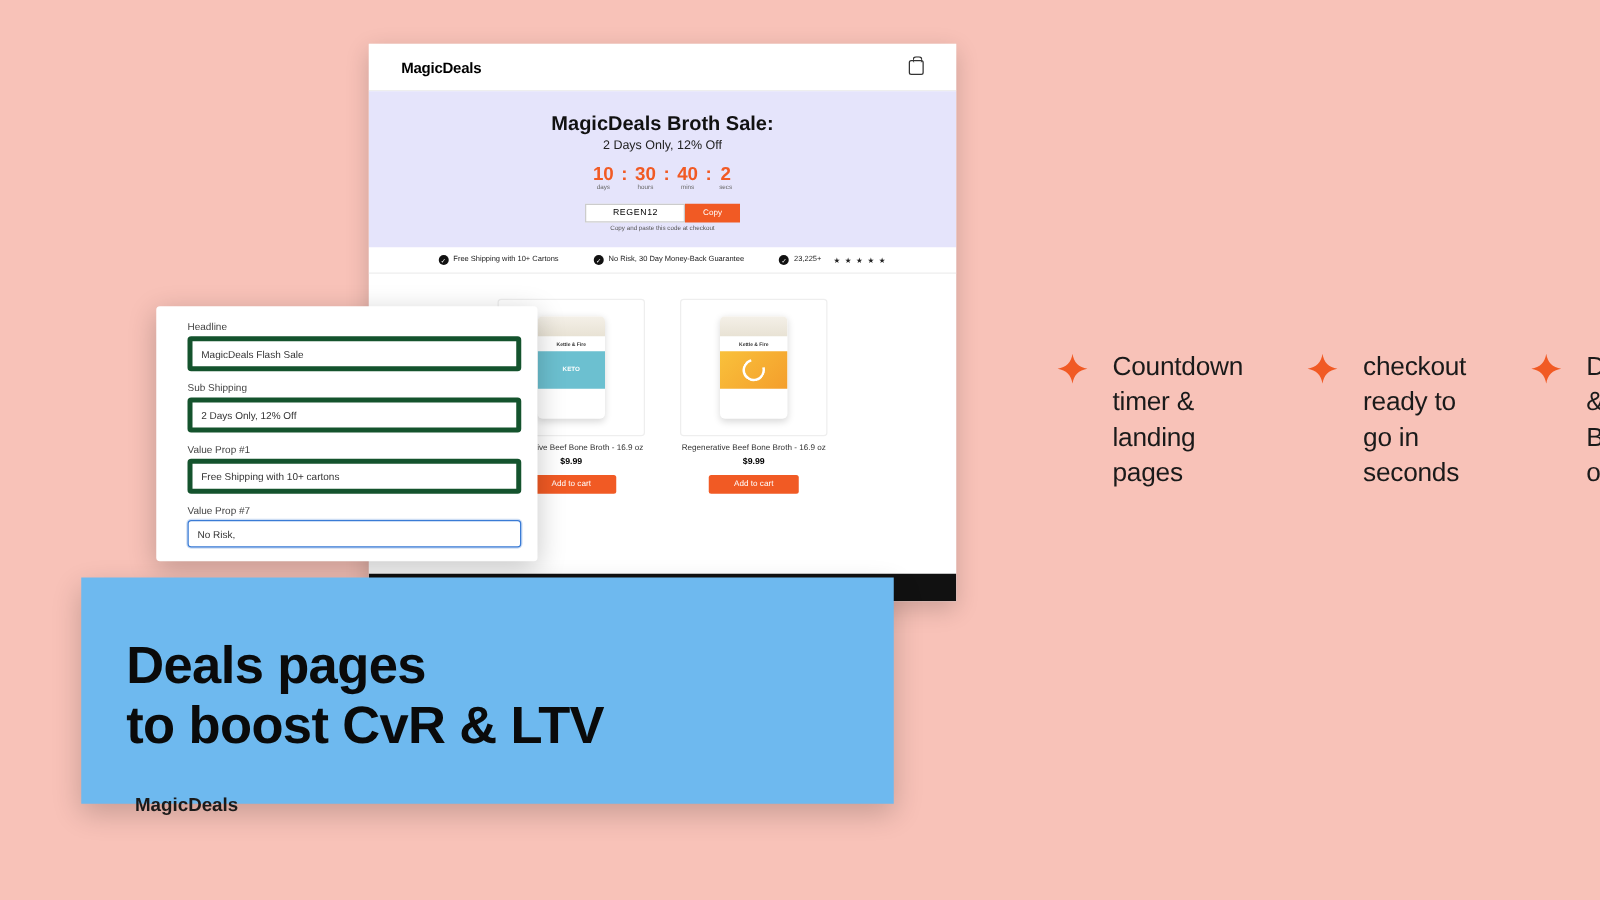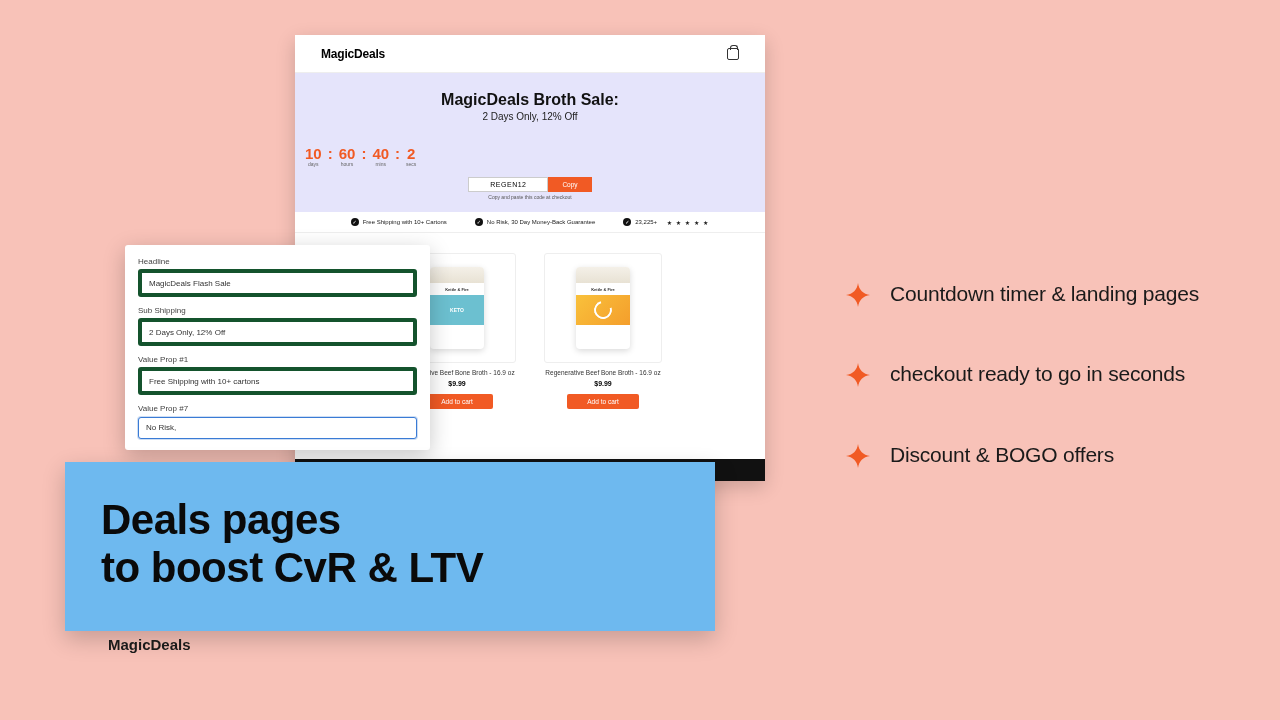--- a/index.html
+++ b/index.html
@@ -24,21 +24,21 @@
     padding: 0 26px; background:#fff; border-bottom:1px solid #eee;
   }
   .brand { font-weight: 800; font-size: 12px; letter-spacing: -0.2px;}
   .cart-icon { width:12px; height:12px; border:1px solid #333; border-radius:2px; position:relative;}
   .cart-icon::before { content:""; position:absolute; top:-4px; left:2px; width:6px; height:4px; border:1px solid #333; border-bottom:none; border-radius:3px 3px 0 0;}
   .hero {
     background:#e5e4fb; padding:18px 10px 12px; text-align:center;
   }
   .hero h1 { font-size:16px; font-weight:800; color:#111;}
   .hero .sub { font-size:10px; color:#222; margin-top:2px;}
-  .timer-row { display:flex; gap:6px; margin-top:24px; }
+  .timer-row { display:flex; justify-content:center; gap:6px; margin-top:10px; }
   .timer-cell { text-align:center; }
   .timer-cell .v { color:#f15a24; font-weight:700; font-size:15px; line-height:1;}
   .timer-cell .l { font-size:5px; color:#666; text-transform:lowercase;}
   .timer-colon { color:#f15a24; font-weight:700; font-size:15px; line-height:1; padding-top:0px;}
   .promo-wrap { display:flex; justify-content:center; margin-top:10px;}
   .promo-input { background:#fff; border:1px solid #ccc; font-size:7px; padding:3px 10px; min-width:80px; text-align:center; letter-spacing:.5px;}
   .promo-copy { background:#f15a24; color:#fff; border:none; font-size:6.5px; padding:3.5px 14px;}
   .promo-hint { font-size:5px; color:#555; margin-top:2px;}
   .benefits { background:#fff; display:flex; justify-content:center; gap:28px; padding:6px 4px; border-bottom:1px solid #eee;}
   .benefit { display:flex; align-items:center; gap:4px; font-size:6px; color:#222;}
@@ -58,41 +58,41 @@
   .product .atc { margin-top:7px; background:#f15a24; color:#fff; border:none; font-size:6.5px; padding:4px 20px; border-radius:2px;}
   .footerbar { position:absolute; bottom:0; left:0; right:0; height:22px; background:#111;}
 
   
   .editor {
     position:absolute; left:125px; top:245px;
     width:305px; background:#fff; border-radius:3px;
     box-shadow:0 6px 22px rgba(0,0,0,.22);
     padding:12px 13px 2px;
   }
-  .field { margin-bottom:9px; }
+  .field { margin-bottom:9px;margin-left:12px; }
   .field label { display:block; font-size:8px; color:#444; margin-bottom:3px;}
   .field input {
     width:100%; border:4px solid #14532d; border-radius:3px;
     font-size:8px; padding:5.5px 7px; color:#333;
   }
   .field input.active { border:1.5px solid #3a7bd5; outline:none; box-shadow:0 0 0 1px rgba(58,123,213,.25);}
 
   
   .slogan {
     position:absolute; left:65px; top:462px;
-    width:650px; padding:34px 36px 38px;
+    width:650px; padding:46px 36px 38px;
     background:#6eb9ef; box-shadow:0 8px 22px rgba(0,0,0,.2);
   }
   .slogan .t { font-size:42px; font-weight:600; color:#0a0a0a; line-height:1.15; letter-spacing:-0.5px;}
   .brand-footer { position:absolute; left:108px; top:636px; font-weight:800; font-size:15px; color:#1a1a1a;}
 
   
   .features {
     position:absolute; left:846px; top:280px;
-    width:380px; display:flex; flex-direction:column; gap:52px;
+    width:380px; display:flex; gap:52px;
   }
   .feature { display:flex; align-items:flex-start; gap:20px;}
   .feature .txt { font-size:21px; color:#1a1a1a; line-height:1.35; letter-spacing:-0.2px;}
   .diamond-icon { width:24px; height:24px; flex-shrink:0; margin-top:3px;}
 </style>
 </head>
 <body>
 
 <div class="browser">
   <div class="topbar">
@@ -102,21 +102,21 @@
   <div class="hero">
     <h1>MagicDeals Broth Sale:</h1>
     <div class="sub">2 Days Only, 12% Off</div>
     <div class="timer-row">
       <div class="timer-cell">
           <div class="v">10</div>
           <div class="l">days</div>
         </div>
       <div class="timer-colon">:</div>
       <div class="timer-cell">
-          <div class="v">60</div>
+          <div class="v">30</div>
           <div class="l">hours</div>
         </div>
       <div class="timer-colon">:</div>
       <div class="timer-cell">
           <div class="v">40</div>
           <div class="l">mins</div>
         </div>
       <div class="timer-colon">:</div>
       <div class="timer-cell">
           <div class="v">2</div>

